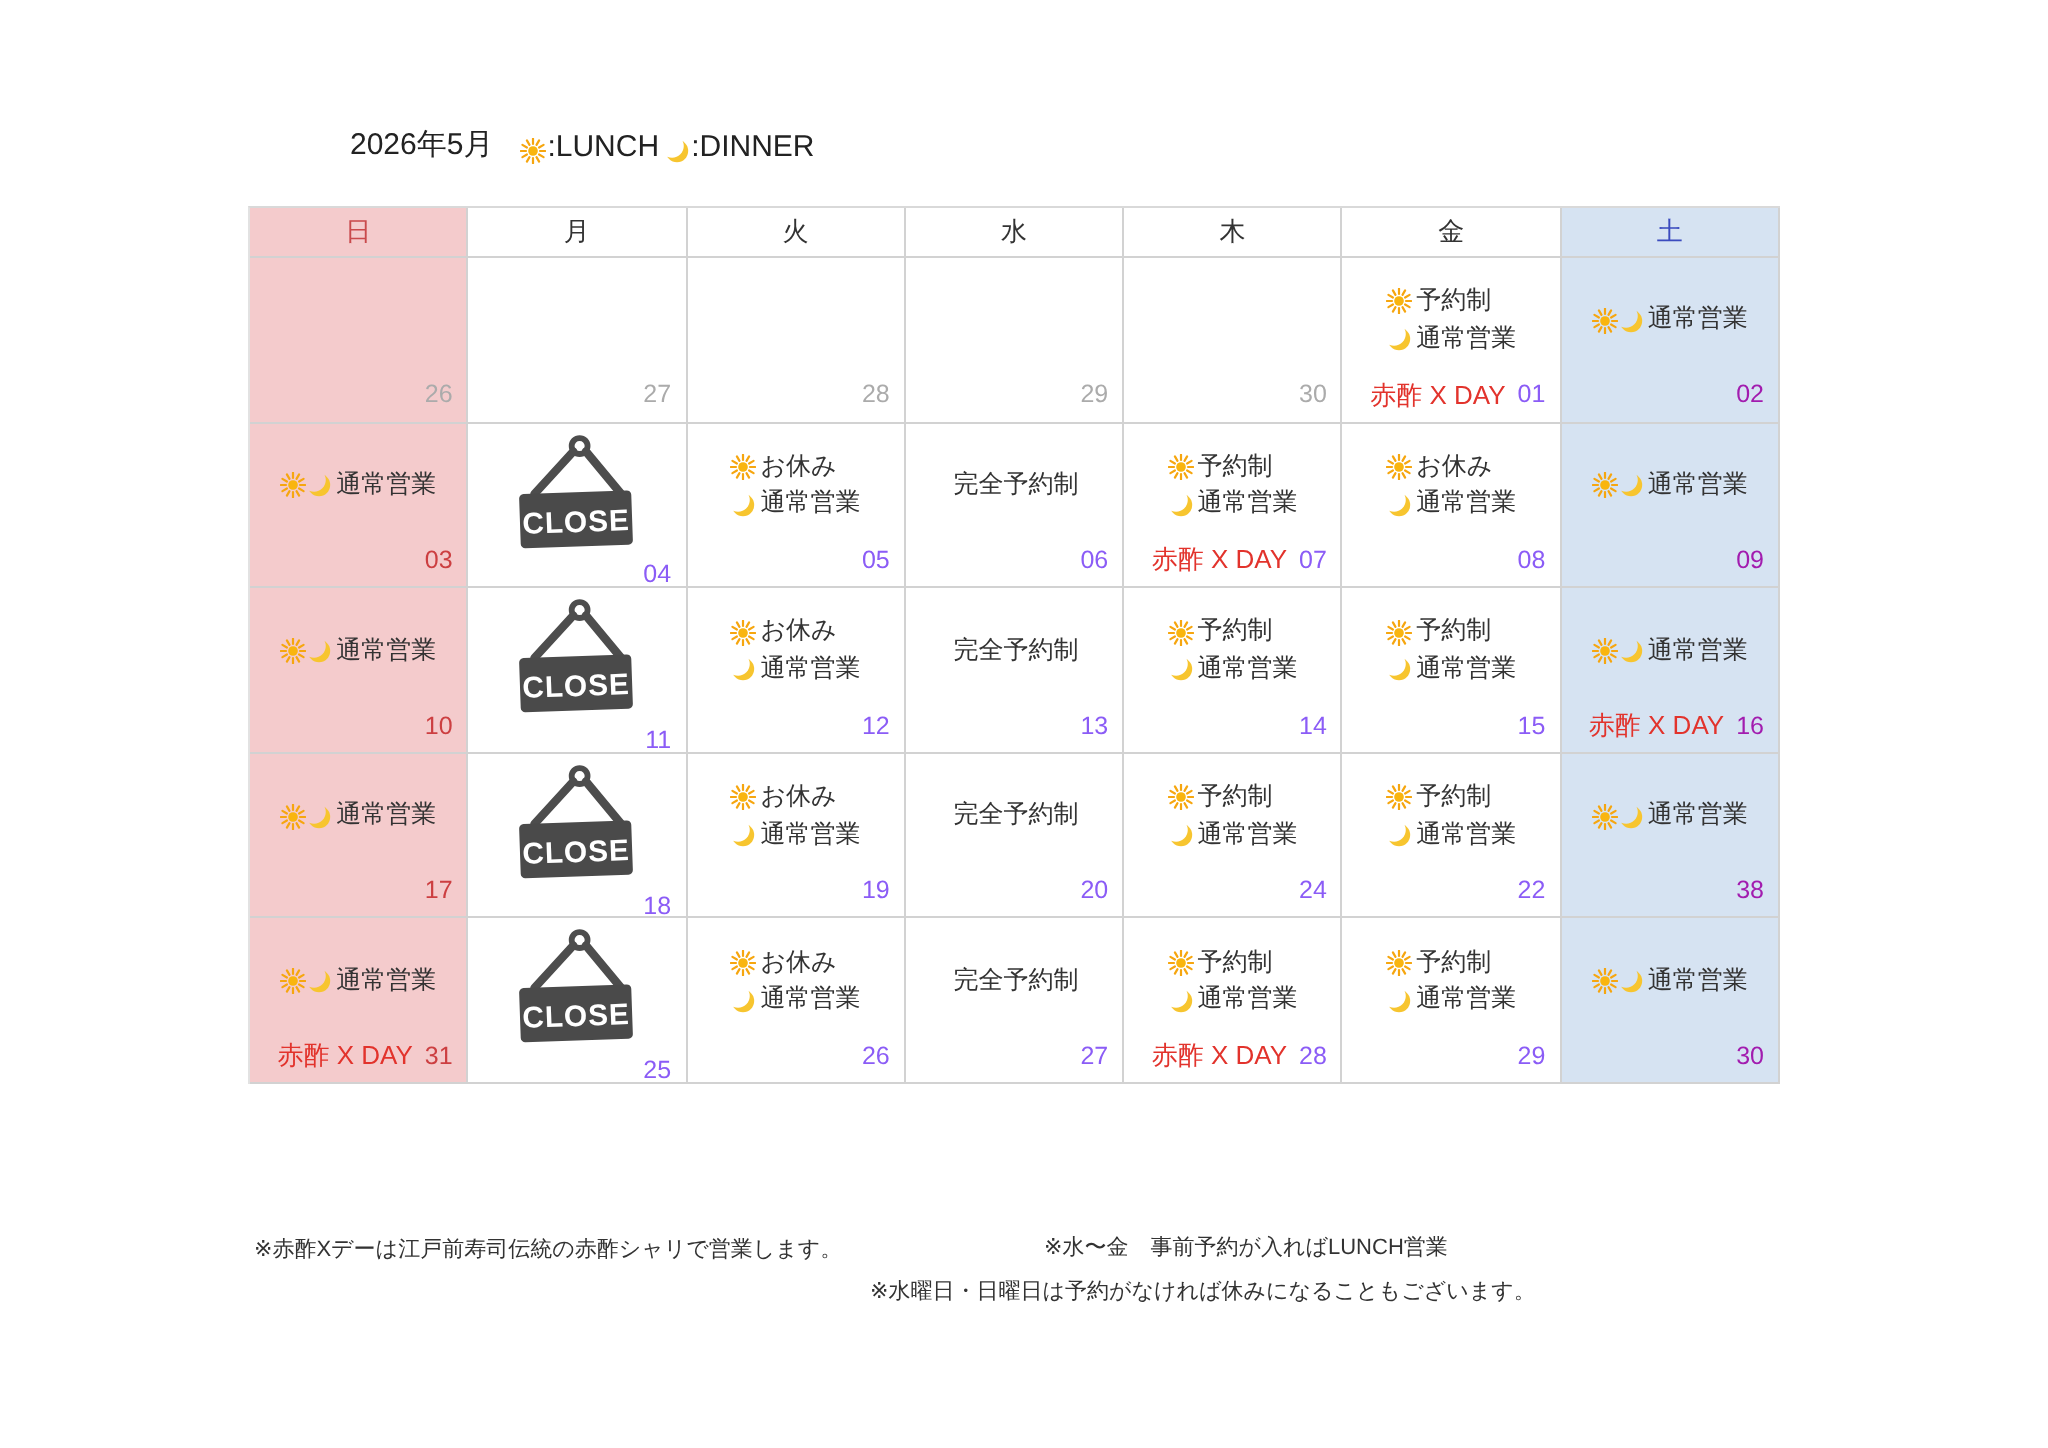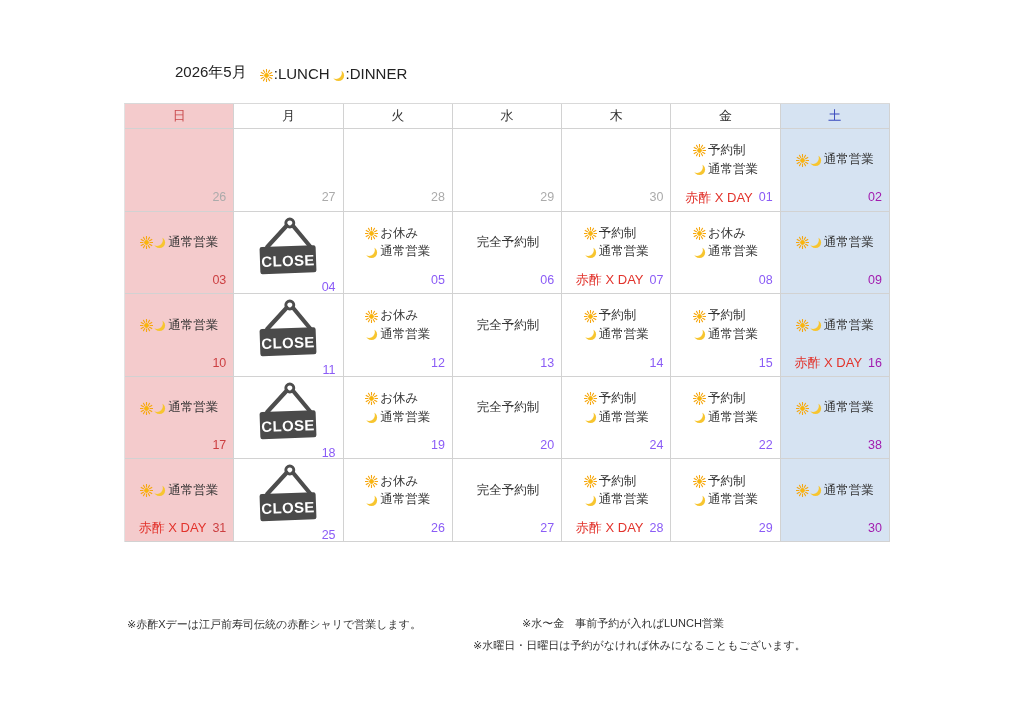--- a/index.html
+++ b/index.html
@@ -48,21 +48,21 @@
   .daynum{font-size:12.5px;line-height:1;}
   .tone-muted{color:#ABABAB;}
   .tone-normal{color:#8b5cf6;}
   .tone-red{color:#CC3F41;}
   .tone-blue{color:#a21caf;}
   .close-sign{width:76px;height:64px;}
   .close-sign svg{width:100%;height:100%;display:block;}
   .note{position:absolute;font-size:11px;color:#333;white-space:nowrap;}
   #note1{left:127px;top:617px;}
   #note2{left:484px;top:616px;margin-left:38px;}
-  #note3{left:473px;top:638px;}
+  #note3{left:435px;top:638px;}
 </style>
 </head>
 <body>
 
 <div class="title">
   <span class="t-month">2026年5月</span>
   <span class="icon-wrap">
       <svg viewBox="0 0 20 20">
         <circle cx="10" cy="10" r="3.7" fill="#F9B50F"></circle>
         <g stroke="#F6A60F" stroke-width="1.7" stroke-linecap="round">

